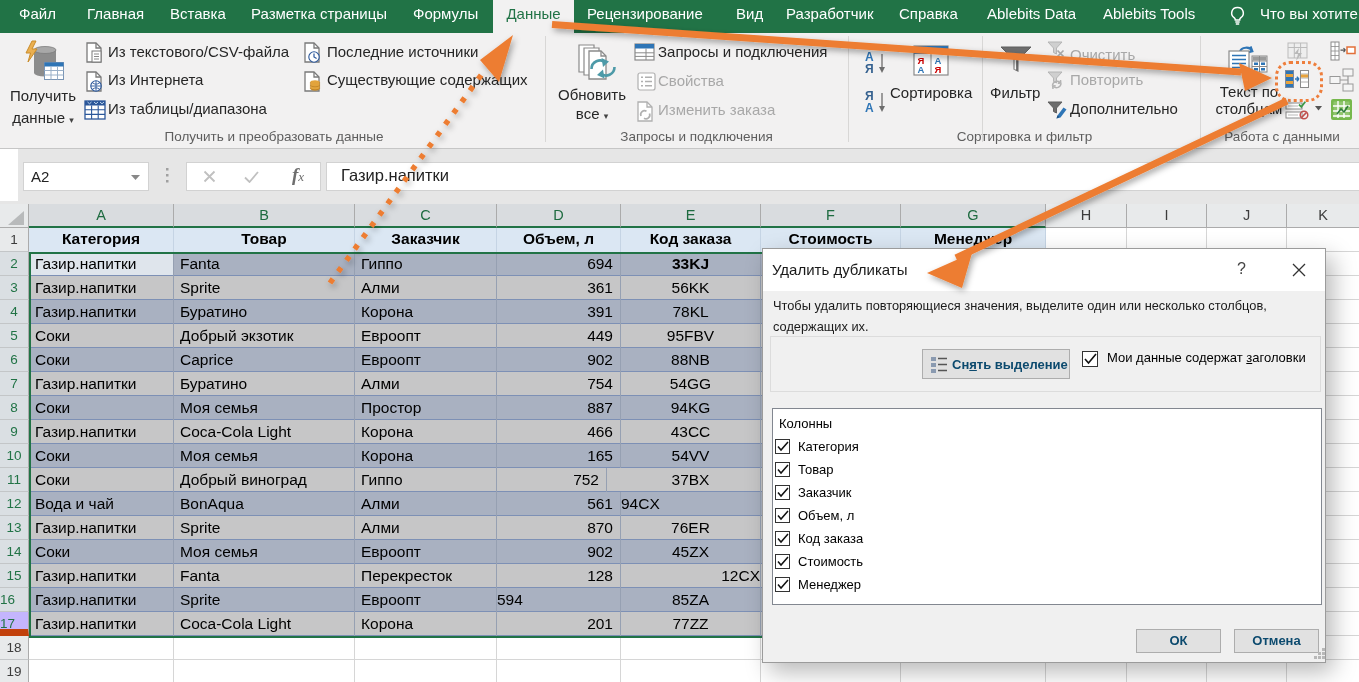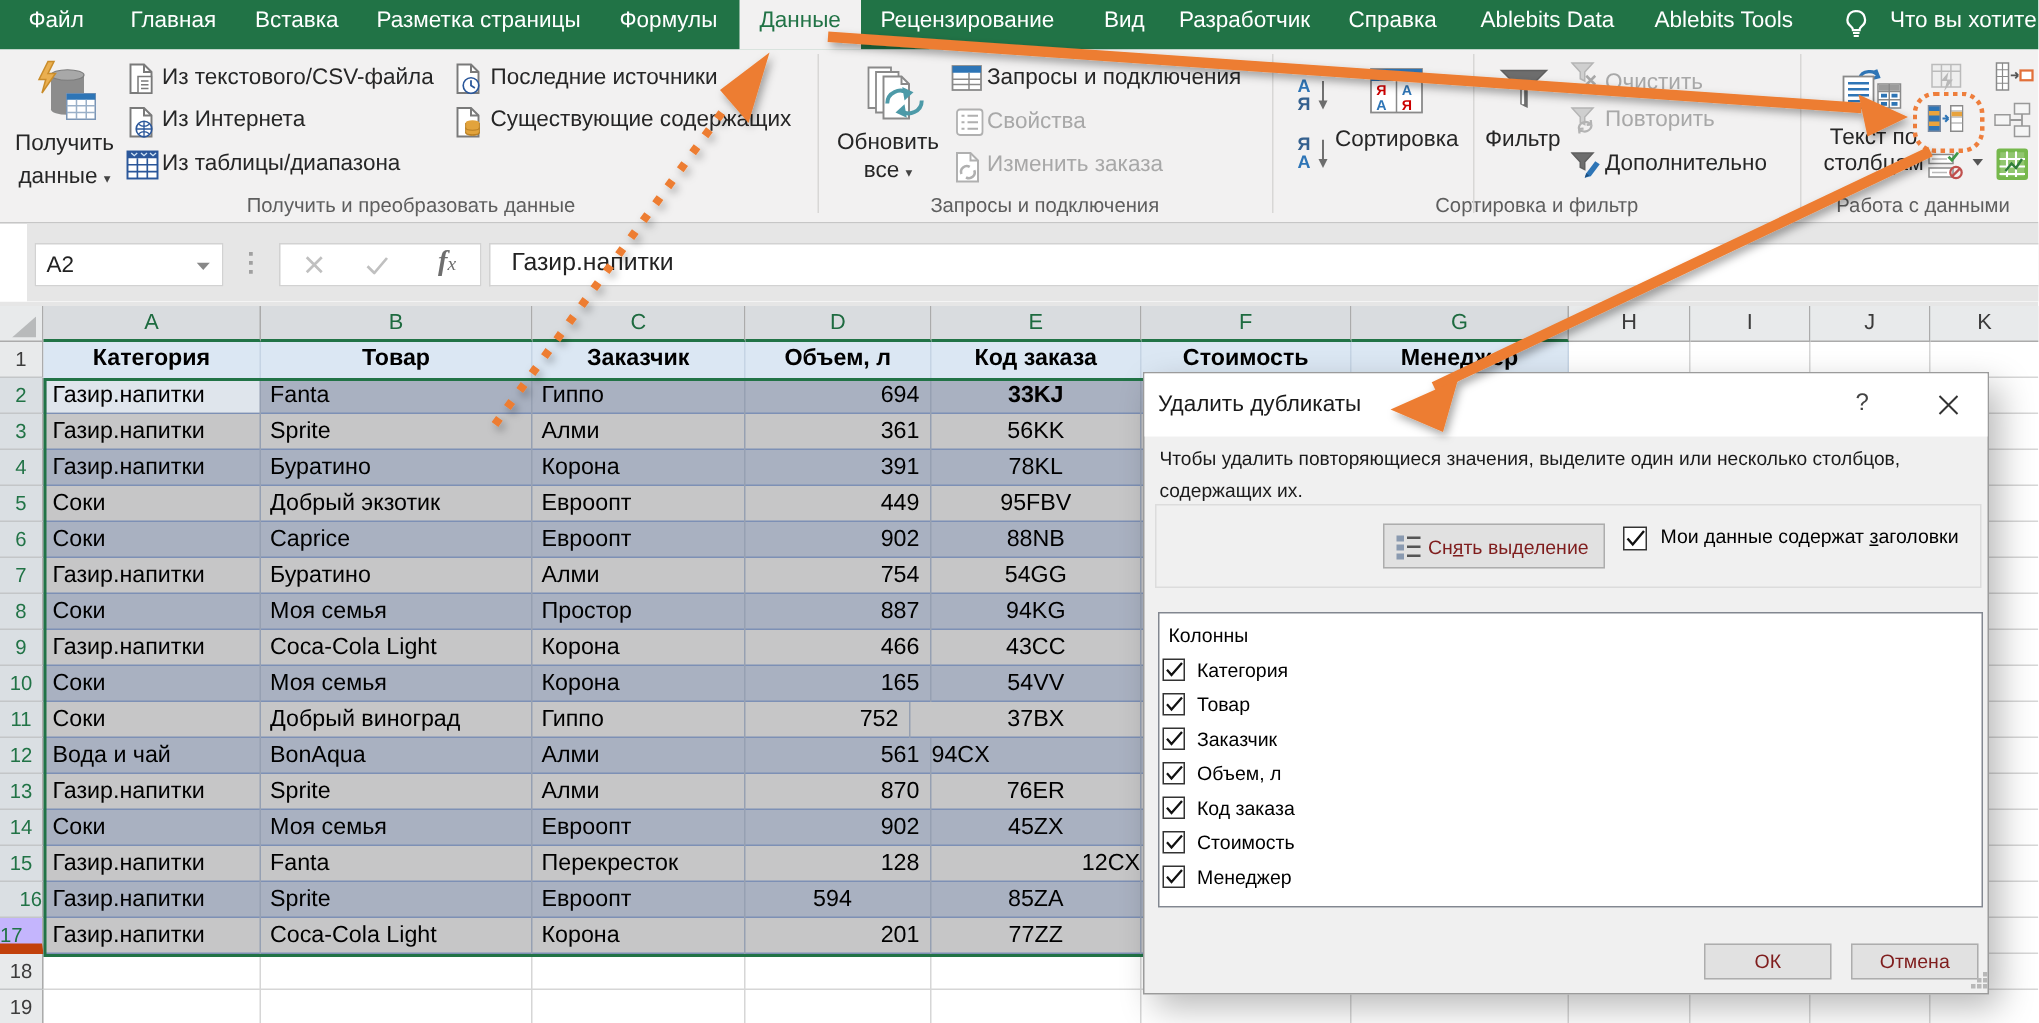--- a/index.html
+++ b/index.html
@@ -10,21 +10,21 @@
   #activetab span{position:absolute;left:0;right:0;top:5px;text-align:center;color:#217346;font-size:15px;}
   #ribbon{left:0;top:33px;width:1359px;height:115px;background:#f2f1f1;border-bottom:1px solid #c6c6c6;}
   .gsep{position:absolute;top:3px;width:1px;height:106px;background:#d8d7d6;}
   .glabel{position:absolute;top:96px;font-size:13.5px;color:#5e5e5e;white-space:nowrap;text-align:center;}
   .ritem{position:absolute;font-size:15px;color:#262626;white-space:nowrap;}
   .rdis{color:#a8a8a8;}
   #fbar{left:0;top:149px;width:1359px;height:52px;background:#e6e6e6;margin-left:18px;}
   #sheet{left:0;top:201px;width:1359px;height:481px;background:#fff;overflow:hidden;}
   .cell{position:absolute;font-size:15.5px;color:#000;white-space:nowrap;overflow:hidden;box-sizing:border-box;}
   #dlg{left:762px;top:248px;width:564px;height:415px;background:#f0f0f0;border:1px solid #9b9b9b;box-shadow:7px 9px 22px rgba(0,0,0,0.28);box-sizing:border-box;font-size:13px;}
-  .dbtn{position:absolute;background:#e1e1e1;border:1px solid #adadad;font-size:13px;color:#7f1d1d;box-sizing:border-box;}
+  .dbtn{position:absolute;background:#e1e1e1;border:1px solid #adadad;font-size:13px;color:#0c4a6e;box-sizing:border-box;font-weight:bold;}
   svg{display:block;}
 </style></head>
 <body>
 <div id="tabbar" class="abs">
 <span class="tab" style="left:19px">Файл</span>
 <span class="tab" style="left:87px">Главная</span>
 <span class="tab" style="left:170px">Вставка</span>
 <span class="tab" style="left:251px">Разметка страницы</span>
 <span class="tab" style="left:413px">Формулы</span>
 <span class="tab" style="left:587px">Рецензирование</span>
@@ -289,21 +289,21 @@
     <div style="position:absolute;left:0;top:147px;width:29px;height:24px;background:#dadfe3;color:#217346;border-bottom:1px solid #c3c6c8;border-right:1px solid #ababab;box-sizing:border-box;font-size:13.5px;text-align:center;line-height:23px">6</div>
     <div style="position:absolute;left:0;top:171px;width:29px;height:24px;background:#dadfe3;color:#217346;border-bottom:1px solid #c3c6c8;border-right:1px solid #ababab;box-sizing:border-box;font-size:13.5px;text-align:center;line-height:23px">7</div>
     <div style="position:absolute;left:0;top:195px;width:29px;height:24px;background:#dadfe3;color:#217346;border-bottom:1px solid #c3c6c8;border-right:1px solid #ababab;box-sizing:border-box;font-size:13.5px;text-align:center;line-height:23px">8</div>
     <div style="position:absolute;left:0;top:219px;width:29px;height:24px;background:#dadfe3;color:#217346;border-bottom:1px solid #c3c6c8;border-right:1px solid #ababab;box-sizing:border-box;font-size:13.5px;text-align:center;line-height:23px">9</div>
     <div style="position:absolute;left:0;top:243px;width:29px;height:24px;background:#dadfe3;color:#217346;border-bottom:1px solid #c3c6c8;border-right:1px solid #ababab;box-sizing:border-box;font-size:13.5px;text-align:center;line-height:23px">10</div>
     <div style="position:absolute;left:0;top:267px;width:29px;height:24px;background:#dadfe3;color:#217346;border-bottom:1px solid #c3c6c8;border-right:1px solid #ababab;box-sizing:border-box;font-size:13.5px;text-align:center;line-height:23px">11</div>
     <div style="position:absolute;left:0;top:291px;width:29px;height:24px;background:#dadfe3;color:#217346;border-bottom:1px solid #c3c6c8;border-right:1px solid #ababab;box-sizing:border-box;font-size:13.5px;text-align:center;line-height:23px">12</div>
     <div style="position:absolute;left:0;top:315px;width:29px;height:24px;background:#dadfe3;color:#217346;border-bottom:1px solid #c3c6c8;border-right:1px solid #ababab;box-sizing:border-box;font-size:13.5px;text-align:center;line-height:23px">13</div>
     <div style="position:absolute;left:0;top:339px;width:29px;height:24px;background:#dadfe3;color:#217346;border-bottom:1px solid #c3c6c8;border-right:1px solid #ababab;box-sizing:border-box;font-size:13.5px;text-align:center;line-height:23px">14</div>
     <div style="position:absolute;left:0;top:363px;width:29px;height:24px;background:#dadfe3;color:#217346;border-bottom:1px solid #c3c6c8;border-right:1px solid #ababab;box-sizing:border-box;font-size:13.5px;text-align:center;line-height:23px">15</div>
-    <div style="position:absolute;left:0;top:387px;width:29px;height:24px;background:#dadfe3;color:#217346;border-bottom:1px solid #c3c6c8;border-right:1px solid #ababab;box-sizing:border-box;font-size:13.5px;text-align:right;line-height:23px">16</div>
+    <div style="position:absolute;left:0;top:387px;width:29px;height:24px;background:#dadfe3;color:#217346;border-bottom:1px solid #c3c6c8;border-right:1px solid #ababab;box-sizing:border-box;font-size:13.5px;text-align:left;line-height:23px">16</div>
     <div style="position:absolute;left:0;top:411px;width:29px;height:24px;background:#c4b5fd;color:#217346;border-bottom:7px solid #c2410c;border-right:1px solid #ababab;box-sizing:border-box;font-size:13.5px;text-align:left;line-height:23px">17</div>
     <div style="position:absolute;left:0;top:435px;width:29px;height:24px;background:#e8eaeb;color:#3c3c3c;border-bottom:1px solid #c3c6c8;border-right:1px solid #ababab;box-sizing:border-box;font-size:13.5px;text-align:center;line-height:23px">18</div>
     <div style="position:absolute;left:0;top:459px;width:29px;height:24px;background:#e8eaeb;color:#3c3c3c;border-bottom:1px solid #c3c6c8;border-right:1px solid #ababab;box-sizing:border-box;font-size:13.5px;text-align:center;line-height:23px">19</div>
     <div style="position:absolute;left:173px;top:27px;width:1px;height:454px;background:#d6d6d6"></div>
     <div style="position:absolute;left:354px;top:27px;width:1px;height:454px;background:#d6d6d6"></div>
     <div style="position:absolute;left:496px;top:27px;width:1px;height:454px;background:#d6d6d6"></div>
     <div style="position:absolute;left:620px;top:27px;width:1px;height:454px;background:#d6d6d6"></div>
     <div style="position:absolute;left:760px;top:27px;width:1px;height:454px;background:#d6d6d6"></div>
     <div style="position:absolute;left:900px;top:27px;width:1px;height:454px;background:#d6d6d6"></div>
     <div style="position:absolute;left:1045px;top:27px;width:1px;height:454px;background:#d6d6d6"></div>
@@ -418,21 +418,21 @@
     <div style="position:absolute;left:29px;top:363px;width:1017px;height:24px;background:#c6c6c7;border-bottom:1px solid #7d90b5;box-sizing:border-box"></div>
     <div class="cell" style="left:29px;top:363px;width:145px;height:24px;line-height:24px;padding-left:6px;border-right:1px solid #96a0b2;box-sizing:border-box">Газир.напитки</div>
     <div class="cell" style="left:174px;top:363px;width:181px;height:24px;line-height:24px;padding-left:6px;border-right:1px solid #96a0b2;box-sizing:border-box">Fanta</div>
     <div class="cell" style="left:355px;top:363px;width:142px;height:24px;line-height:24px;padding-left:6px;border-right:1px solid #96a0b2;box-sizing:border-box">Перекресток</div>
     <div class="cell" style="left:497px;top:363px;width:124px;height:24px;line-height:24px;text-align:right;padding-right:7px;border-right:1px solid #96a0b2;box-sizing:border-box">128</div>
     <div class="cell" style="left:621px;top:363px;width:140px;height:24px;line-height:24px;text-align:right;border-right:1px solid #96a0b2;box-sizing:border-box">12CX</div>
     <div style="position:absolute;left:29px;top:387px;width:1017px;height:24px;background:#a9b1c1;border-bottom:1px solid #7d90b5;box-sizing:border-box"></div>
     <div class="cell" style="left:29px;top:387px;width:145px;height:24px;line-height:24px;padding-left:6px;border-right:1px solid #96a0b2;box-sizing:border-box">Газир.напитки</div>
     <div class="cell" style="left:174px;top:387px;width:181px;height:24px;line-height:24px;padding-left:6px;border-right:1px solid #96a0b2;box-sizing:border-box">Sprite</div>
     <div class="cell" style="left:355px;top:387px;width:142px;height:24px;line-height:24px;padding-left:6px;border-right:1px solid #96a0b2;box-sizing:border-box">Евроопт</div>
-    <div class="cell" style="left:497px;top:387px;width:124px;height:24px;line-height:24px;text-align:center;padding-right:7px;border-right:1px solid #96a0b2;box-sizing:border-box">594</div>
+    <div class="cell" style="left:497px;top:387px;width:124px;height:24px;line-height:24px;text-align:left;padding-right:7px;border-right:1px solid #96a0b2;box-sizing:border-box">594</div>
     <div class="cell" style="left:621px;top:387px;width:140px;height:24px;line-height:24px;text-align:center;border-right:1px solid #96a0b2;box-sizing:border-box">85ZA</div>
     <div style="position:absolute;left:29px;top:411px;width:1017px;height:24px;background:#c6c6c7;border-bottom:1px solid #7d90b5;box-sizing:border-box"></div>
     <div class="cell" style="left:29px;top:411px;width:145px;height:24px;line-height:24px;padding-left:6px;border-right:1px solid #96a0b2;box-sizing:border-box">Газир.напитки</div>
     <div class="cell" style="left:174px;top:411px;width:181px;height:24px;line-height:24px;padding-left:6px;border-right:1px solid #96a0b2;box-sizing:border-box">Coca-Cola Light</div>
     <div class="cell" style="left:355px;top:411px;width:142px;height:24px;line-height:24px;padding-left:6px;border-right:1px solid #96a0b2;box-sizing:border-box">Корона</div>
     <div class="cell" style="left:497px;top:411px;width:124px;height:24px;line-height:24px;text-align:right;padding-right:7px;border-right:1px solid #96a0b2;box-sizing:border-box">201</div>
     <div class="cell" style="left:621px;top:411px;width:140px;height:24px;line-height:24px;text-align:center;border-right:1px solid #96a0b2;box-sizing:border-box">77ZZ</div>
     <div style="position:absolute;left:29px;top:51px;width:1017px;height:386px;border:2px solid #217346;box-sizing:border-box;pointer-events:none"></div>
   </div>
 <div id="dlg" class="abs">

